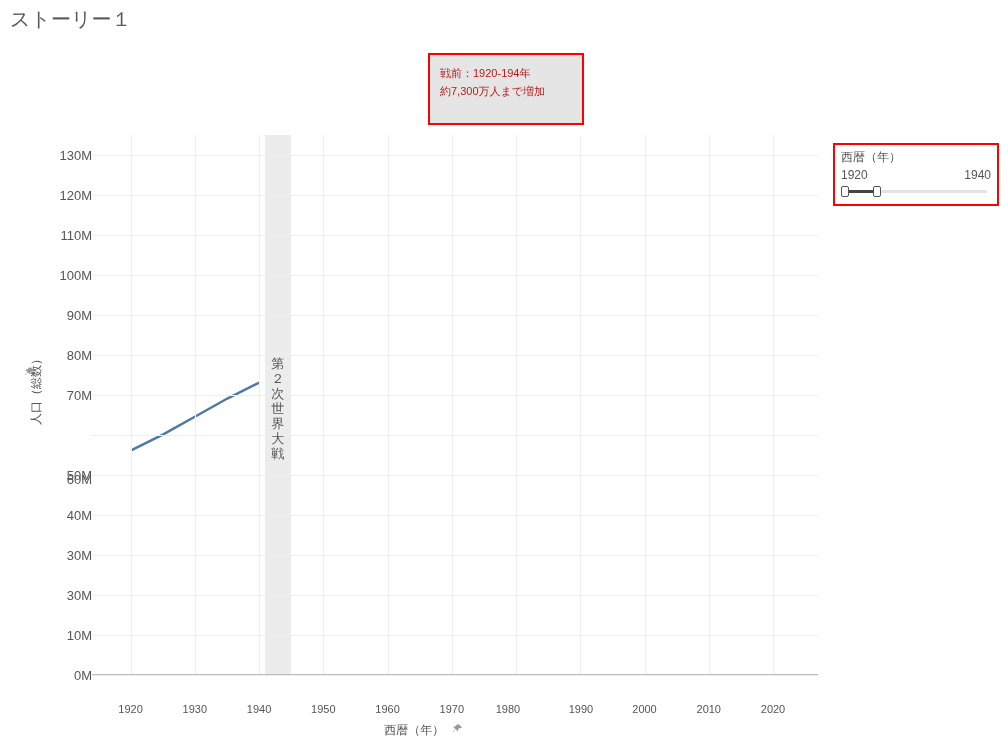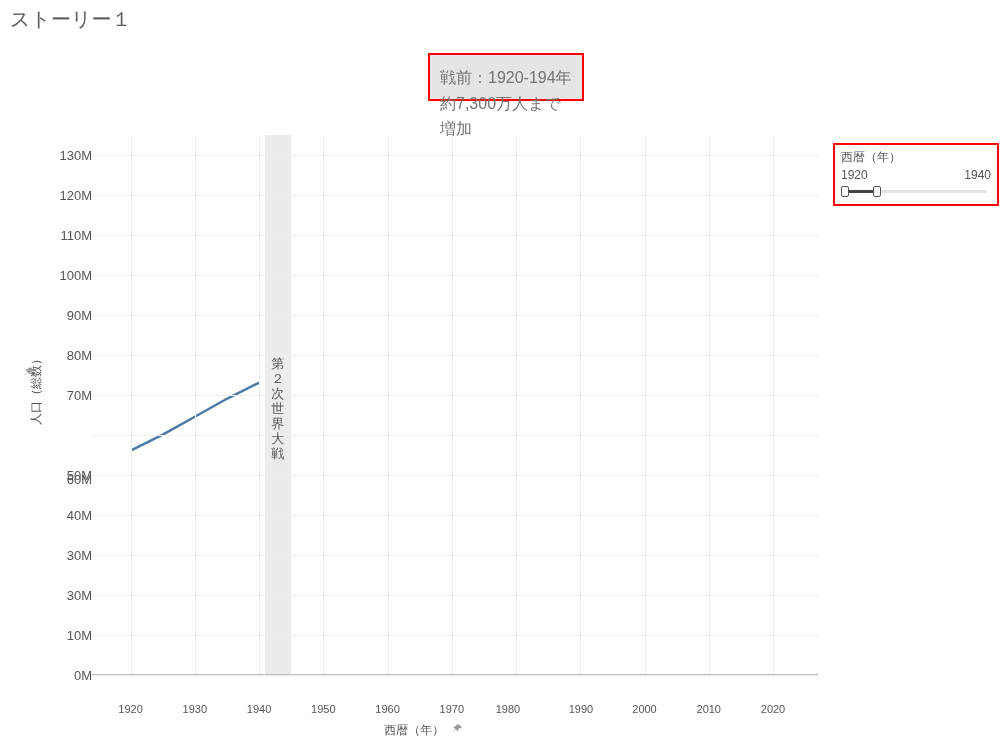--- a/index.html
+++ b/index.html
@@ -19,26 +19,26 @@
     color: #5a5a5a;
     font-weight: 400;
   }
 
   
   .caption-box {
     position: absolute;
     left: 428px;
     top: 53px;
     width: 156px;
-    height: 48px;
+    height: 72px;
     background: #e5e5e5;
     border: 2px solid #ff0000;
     padding: 10px 10px;
-    font-size: 16px;
-    color: #737373;
+    font-size: 11px;
+    color: #b91c1c;
     line-height: 1.6;
   }
 
   
   .filter-box {
     position: absolute;
     left: 833px;
     top: 143px;
     width: 166px;
     height: 63px;

